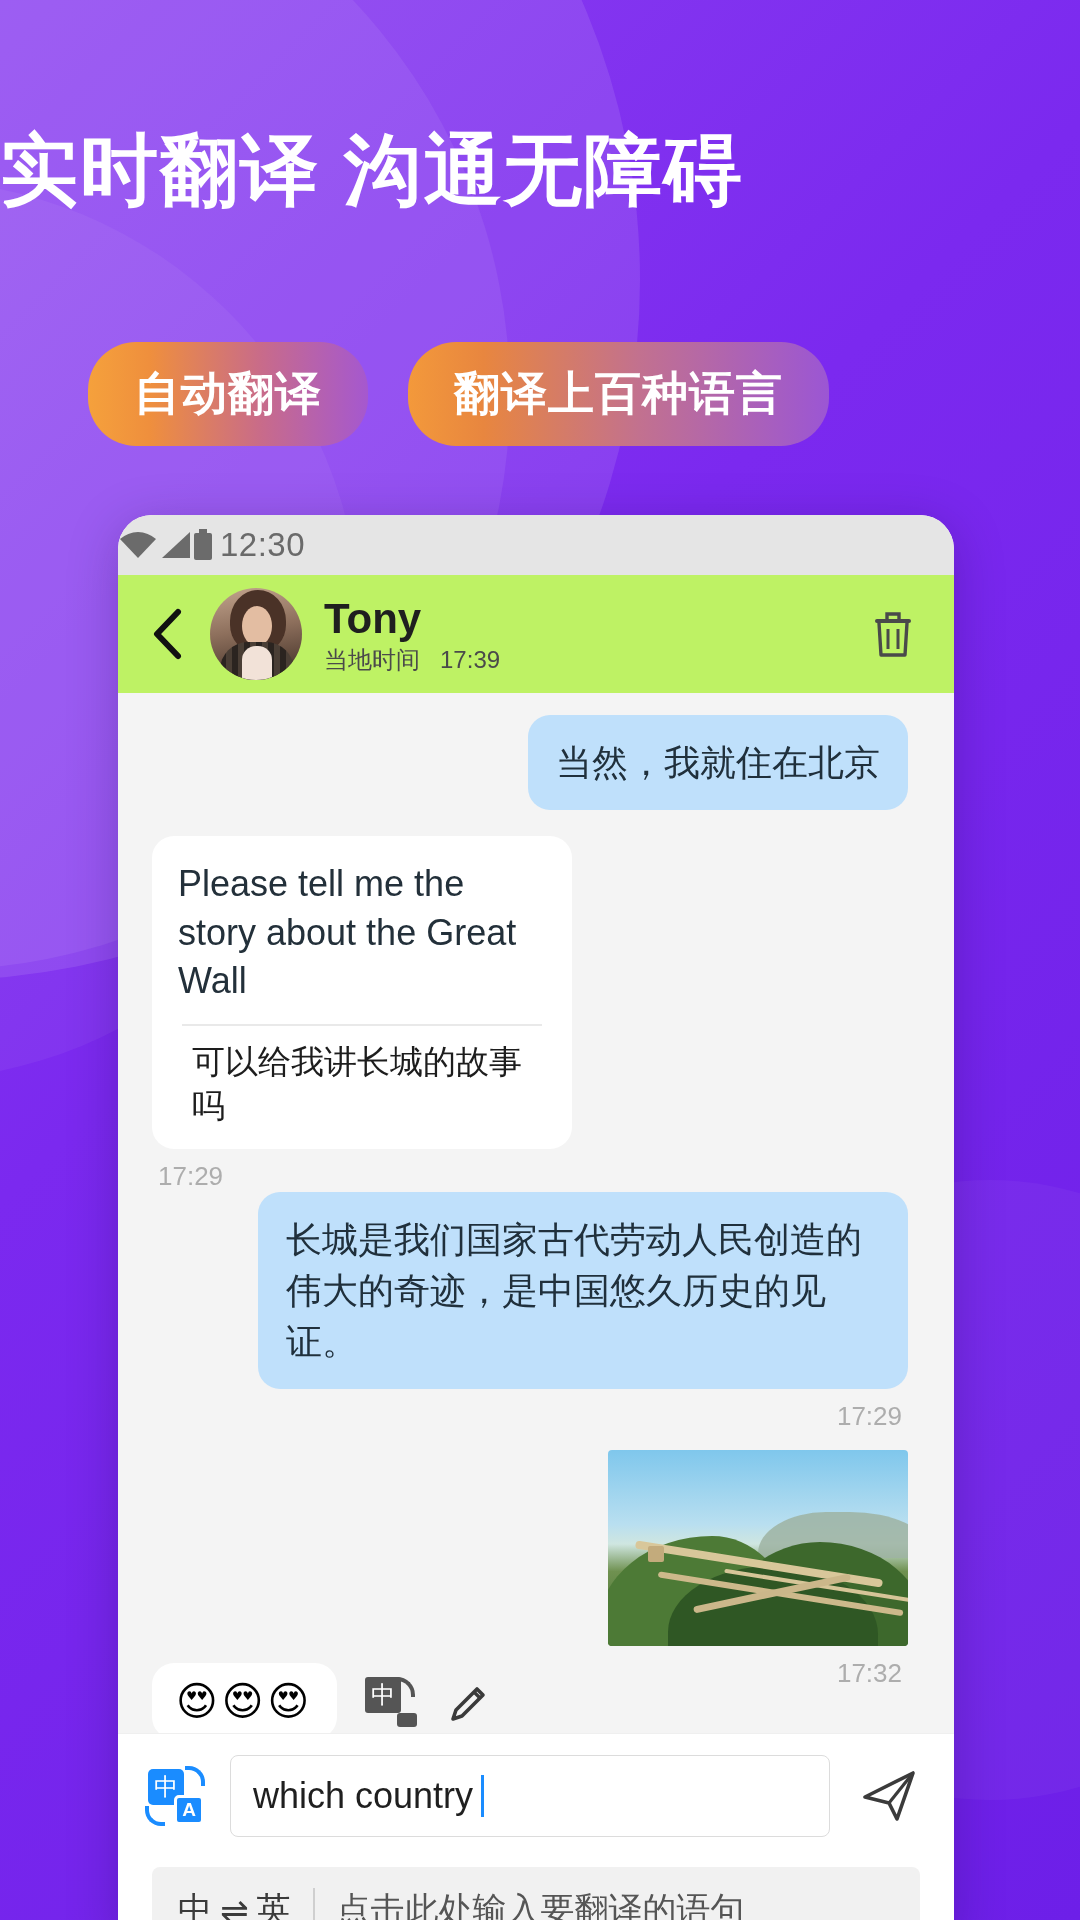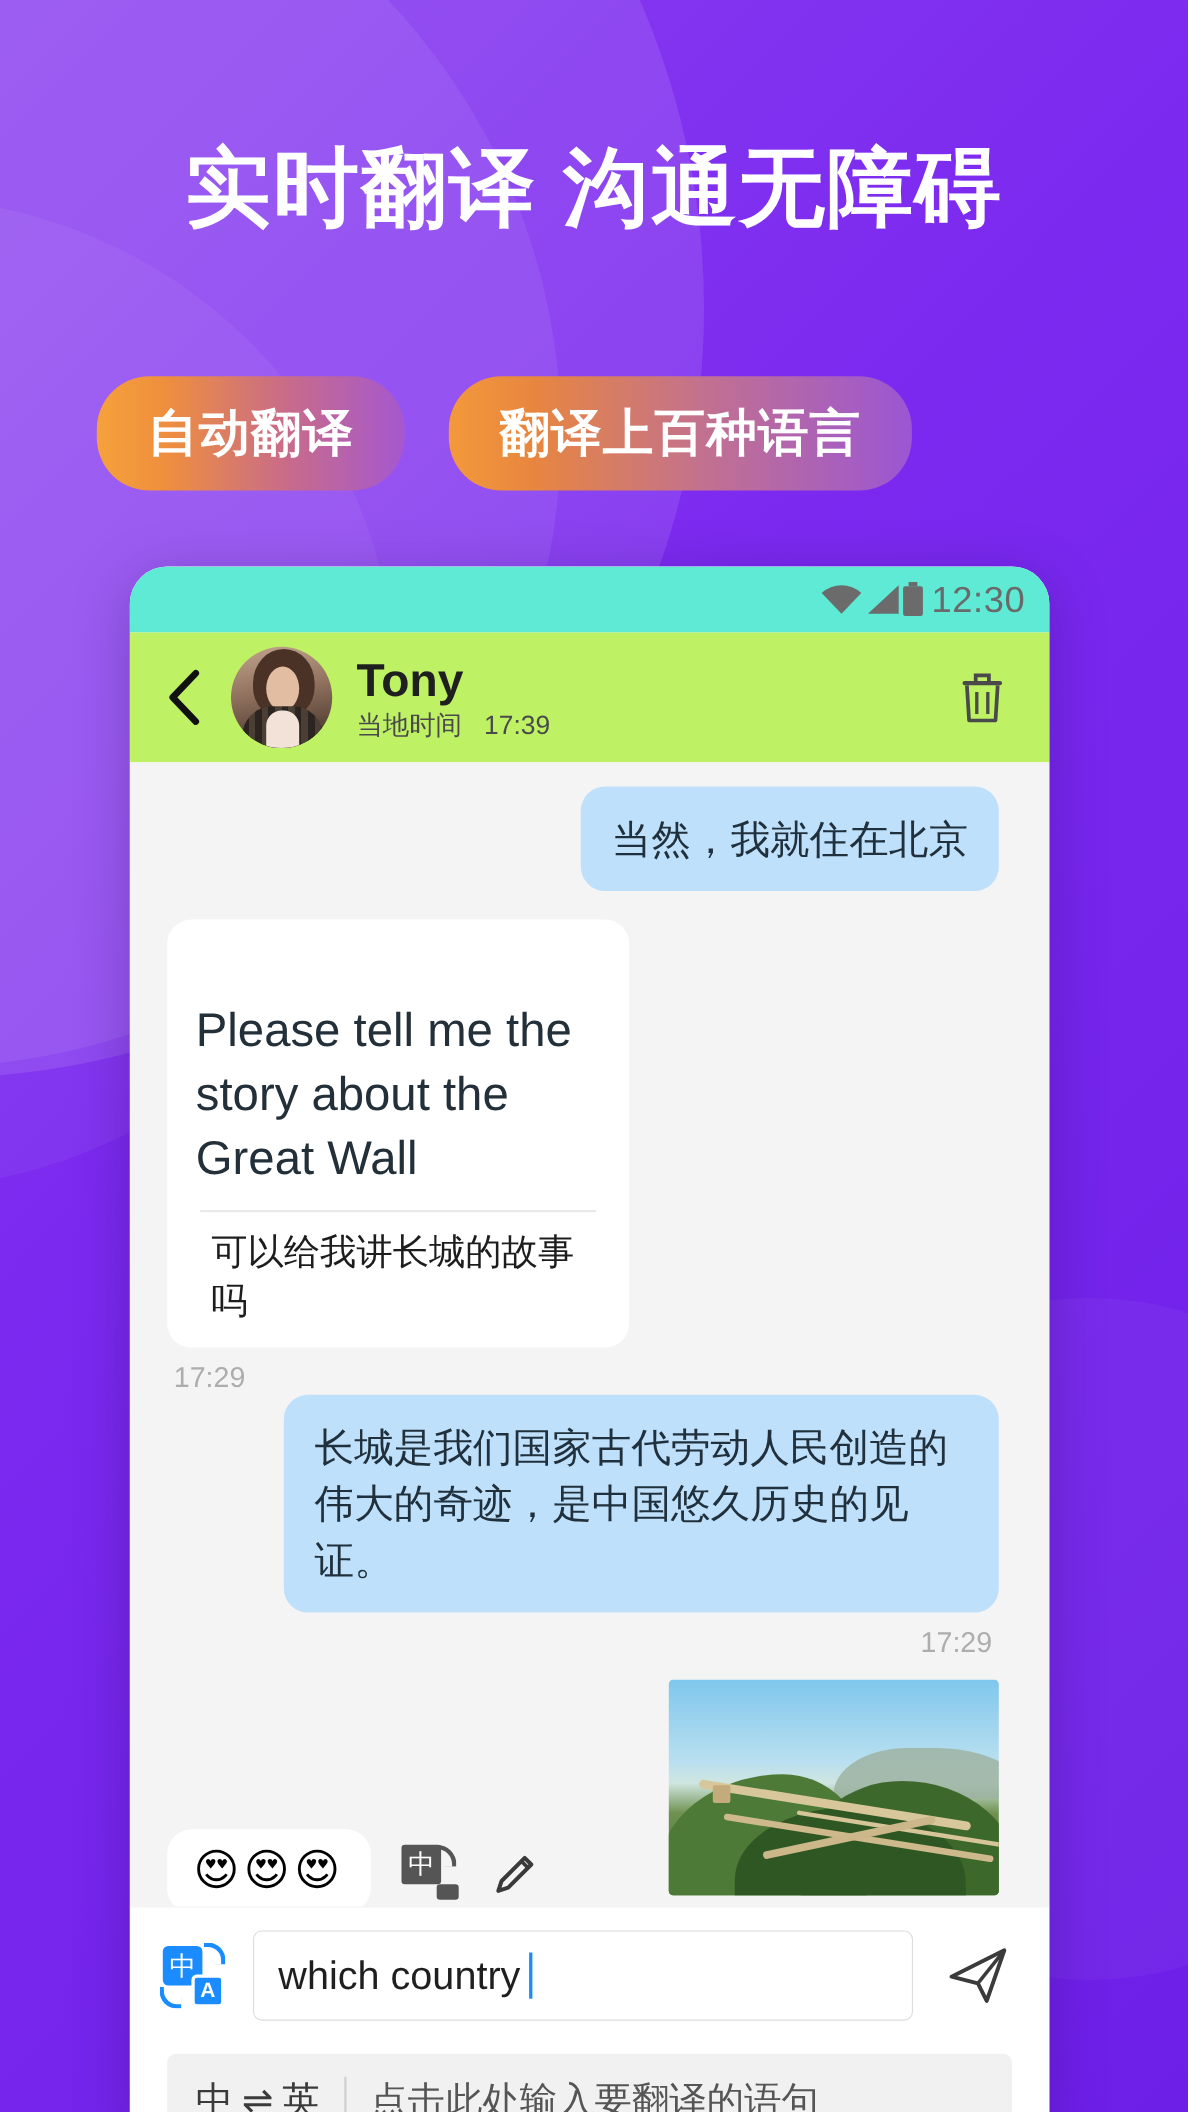--- a/index.html
+++ b/index.html
@@ -43,21 +43,21 @@
     right: -220px; top: 1180px;
     border-radius: 50%;
     background: rgba(255,255,255,0.04);
   }
 
   
   .headline {
     position: absolute;
     left: 0; top: 128px;
     width: 1080px;
-    text-align: center;
+    text-align: left;
     color: #ffffff;
     font-size: 78px;
     font-weight: bold;
     letter-spacing: 2px;
     line-height: 1.1;
     white-space: nowrap;
   }
 
   
   .pills {
@@ -94,24 +94,23 @@
     background: #ffffff;
     border-top-left-radius: 34px;
     border-top-right-radius: 34px;
     overflow: hidden;
     box-shadow: 0 10px 50px rgba(30,0,70,0.25);
   }
 
   
   .statusbar {
     height: 60px;
-    background: #5eead4;
+    background: #e5e5e5;
     display: flex;
     align-items: center;
-    justify-content: flex-end;
     padding-right: 22px;
     gap: 0;
   }
   .sb-icon { display: flex; align-items: center; }
   .sb-time {
     color: #6a6a6a;
     font-size: 33px;
     font-weight: 500;
     margin-left: 6px;
     letter-spacing: 0.5px;
@@ -205,24 +204,23 @@
     max-width: 650px;
     word-break: break-word;
   }
   .bubble-white {
     background: #ffffff;
     border-radius: 22px;
     padding: 24px 26px 20px 26px;
     max-width: 420px;
   }
   .bw-en {
-    font-size: 43px;
+    font-size: 36px;
     color: #23303a;
     line-height: 1.35;
-    margin-top: 48px;
   }
   .bw-divider {
     height: 2px;
     background: #e9e9e9;
     margin: 18px 4px 14px 4px;
   }
   .bw-zh {
     font-size: 33px;
     color: #1d1d1d;
     line-height: 1.35;

